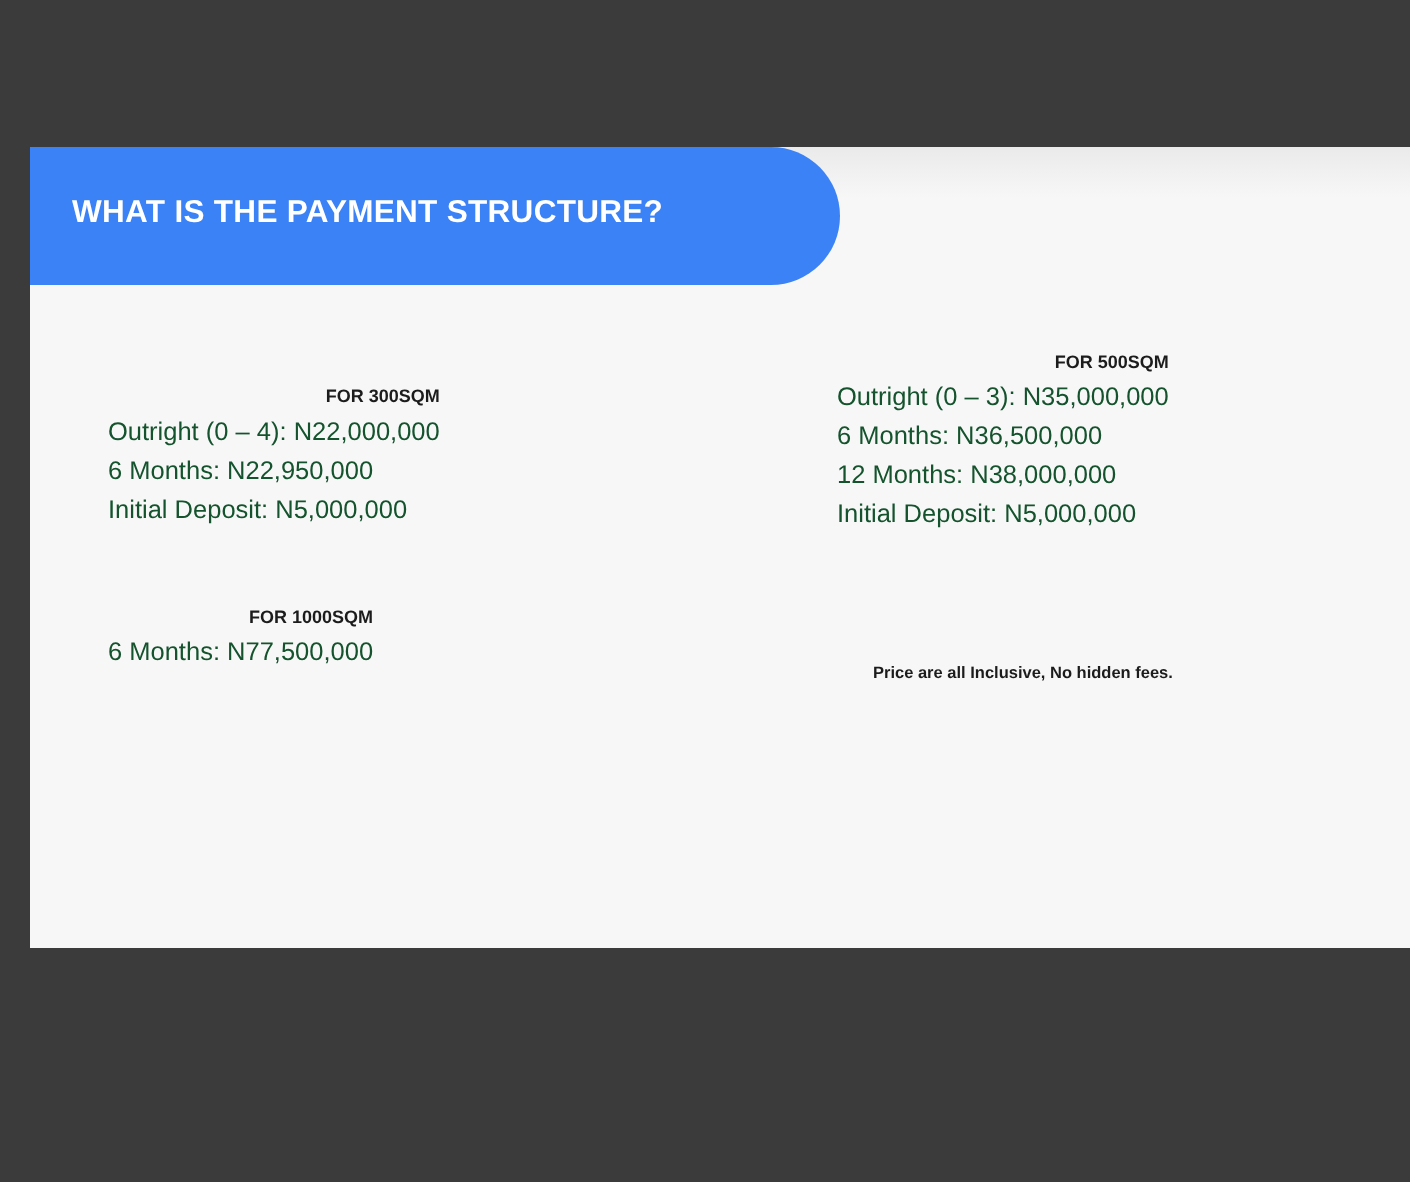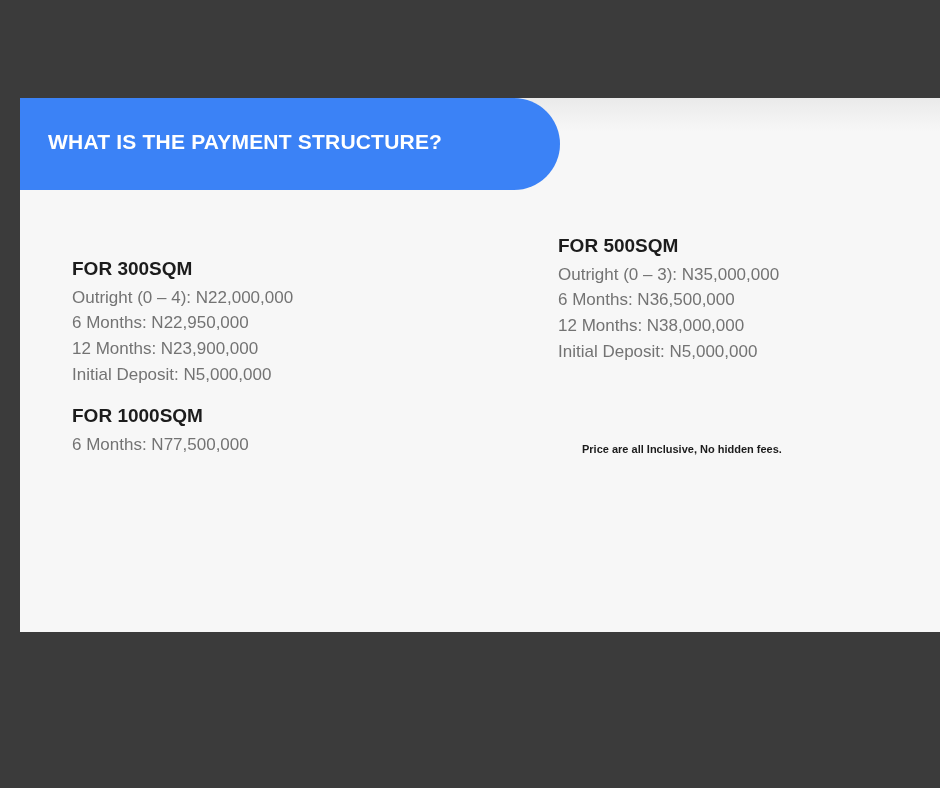--- a/index.html
+++ b/index.html
@@ -53,30 +53,31 @@
     position: absolute;
     color: #2b2b2b;
   }
   .col-left {
     left: 52px;
   }
   .col-right {
     left: 538px;
   }
   .block-heading {
-    font-size: 19px;
+    font-size: 12px;
     font-weight: bold;
     color: #1c1c1c;
     margin: 0 0 3px 0;
     line-height: 1.35;
     white-space: nowrap;
+    text-align: right;
   }
   .block-line {
     font-size: 17px;
-    color: #737373;
+    color: #14532d;
     line-height: 1.52;
     margin: 0;
     white-space: nowrap;
   }
   .block-300 { top: 158px; }
   .block-1000 { top: 305px; }
   .block-500 { top: 135px; }
   .note {
     position: absolute;
     left: 538px;
@@ -96,21 +97,20 @@
   <div class="slide-topstrip"></div>
 
   <div class="title-pill">
     <div class="title-text">WHAT IS THE PAYMENT STRUCTURE?</div>
   </div>
 
   <div class="col col-left block-300">
     <p class="block-heading">FOR 300SQM</p>
     <p class="block-line">Outright (0 – 4): N22,000,000</p>
     <p class="block-line">6 Months: N22,950,000</p>
-    <p class="block-line">12 Months: N23,900,000</p>
     <p class="block-line">Initial Deposit: N5,000,000</p>
   </div>
 
   <div class="col col-left block-1000">
     <p class="block-heading">FOR 1000SQM</p>
     <p class="block-line">6 Months: N77,500,000</p>
   </div>
 
   <div class="col col-right block-500">
     <p class="block-heading">FOR 500SQM</p>

